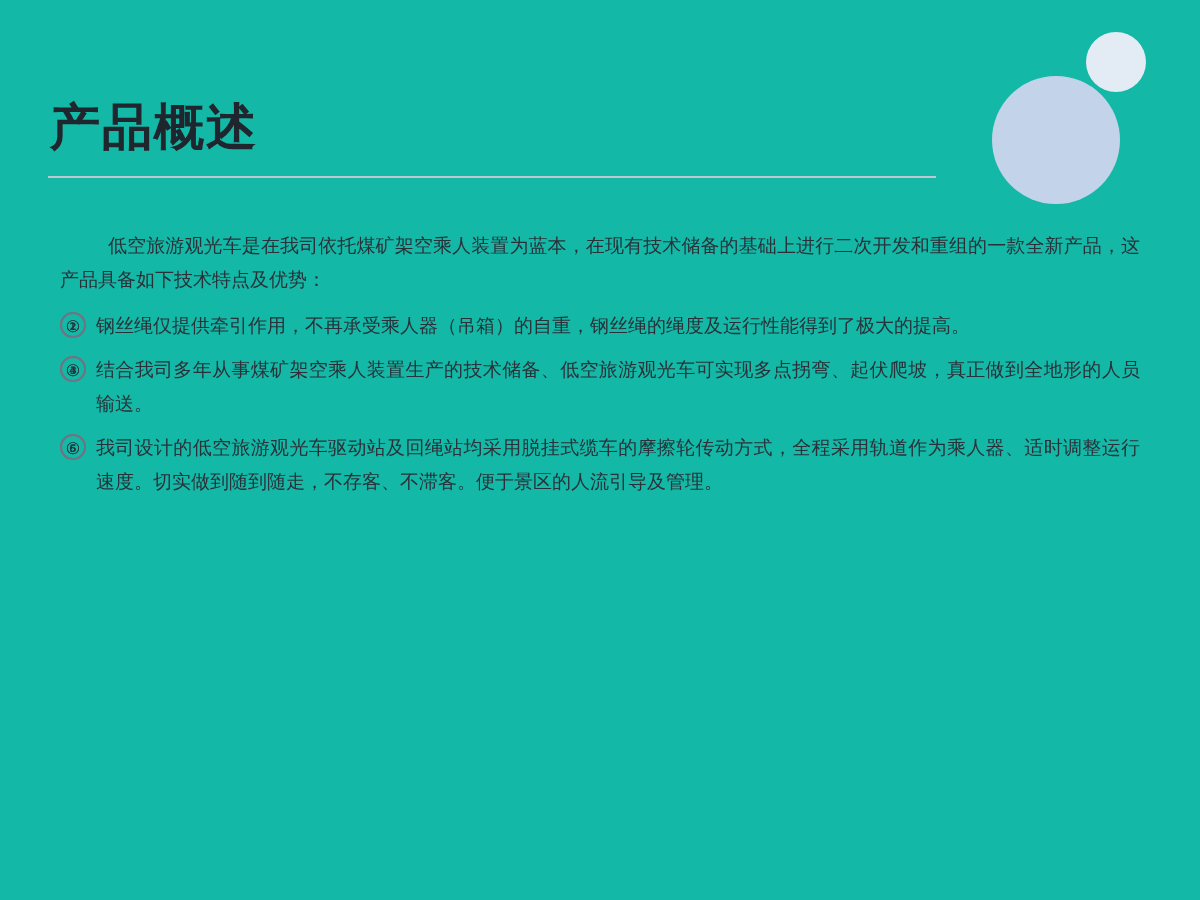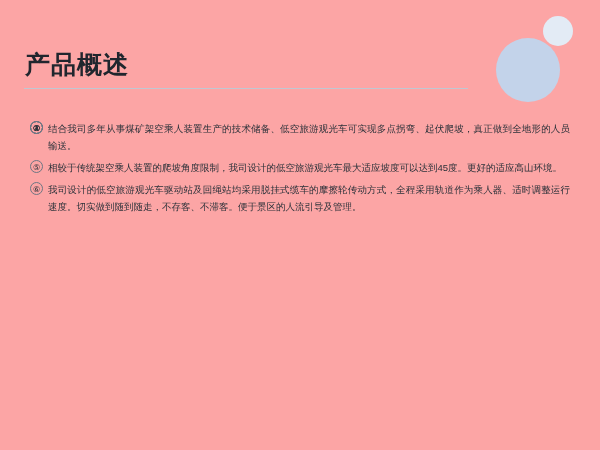--- a/index.html
+++ b/index.html
@@ -10,21 +10,21 @@
     width: 600px;
     height: 450px;
     background: #ffffff;
     font-family: "Liberation Sans", sans-serif;
     overflow: hidden;
   }
   .slide {
     position: relative;
     width: 600px;
     height: 450px;
-    background: #fca5a5;
+    background: #14b8a6;
     box-sizing: border-box;
     overflow: hidden;
   }
 
   
   .deco {
     position: absolute;
     right: 0;
     top: 0;
     width: 130px;
@@ -121,37 +121,38 @@
 
   <div class="deco">
     <div class="circle-big"></div>
     <div class="circle-small"></div>
   </div>
 
   <div class="title">产品概述</div>
   <div class="title-rule"></div>
 
   <div class="content">
+    <p class="intro">低空旅游观光车是在我司依托煤矿架空乘人装置为蓝本，在现有技术储备的基础上进行二次开发和重组的一款全新产品，这产品具备如下技术特点及优势：</p>
     <ol class="items">
       <li>
         <span class="num">①</span>
       </li>
       <li>
         <span class="num">②</span>
+        <span>钢丝绳仅提供牵引作用，不再承受乘人器（吊箱）的自重，钢丝绳的绳度及运行性能得到了极大的提高。</span>
       </li>
       <li>
         <span class="num">③</span>
       </li>
       <li>
         <span class="num">④</span>
         <span>结合我司多年从事煤矿架空乘人装置生产的技术储备、低空旅游观光车可实现多点拐弯、起伏爬坡，真正做到全地形的人员输送。</span>
       </li>
       <li>
         <span class="num">⑤</span>
-        <span>相较于传统架空乘人装置的爬坡角度限制，我司设计的低空旅游观光车最大适应坡度可以达到45度。更好的适应高山环境。</span>
       </li>
       <li>
         <span class="num">⑥</span>
         <span>我司设计的低空旅游观光车驱动站及回绳站均采用脱挂式缆车的摩擦轮传动方式，全程采用轨道作为乘人器、适时调整运行速度。切实做到随到随走，不存客、不滞客。便于景区的人流引导及管理。</span>
       </li>
     </ol>
   </div>
 
 </div>
 

